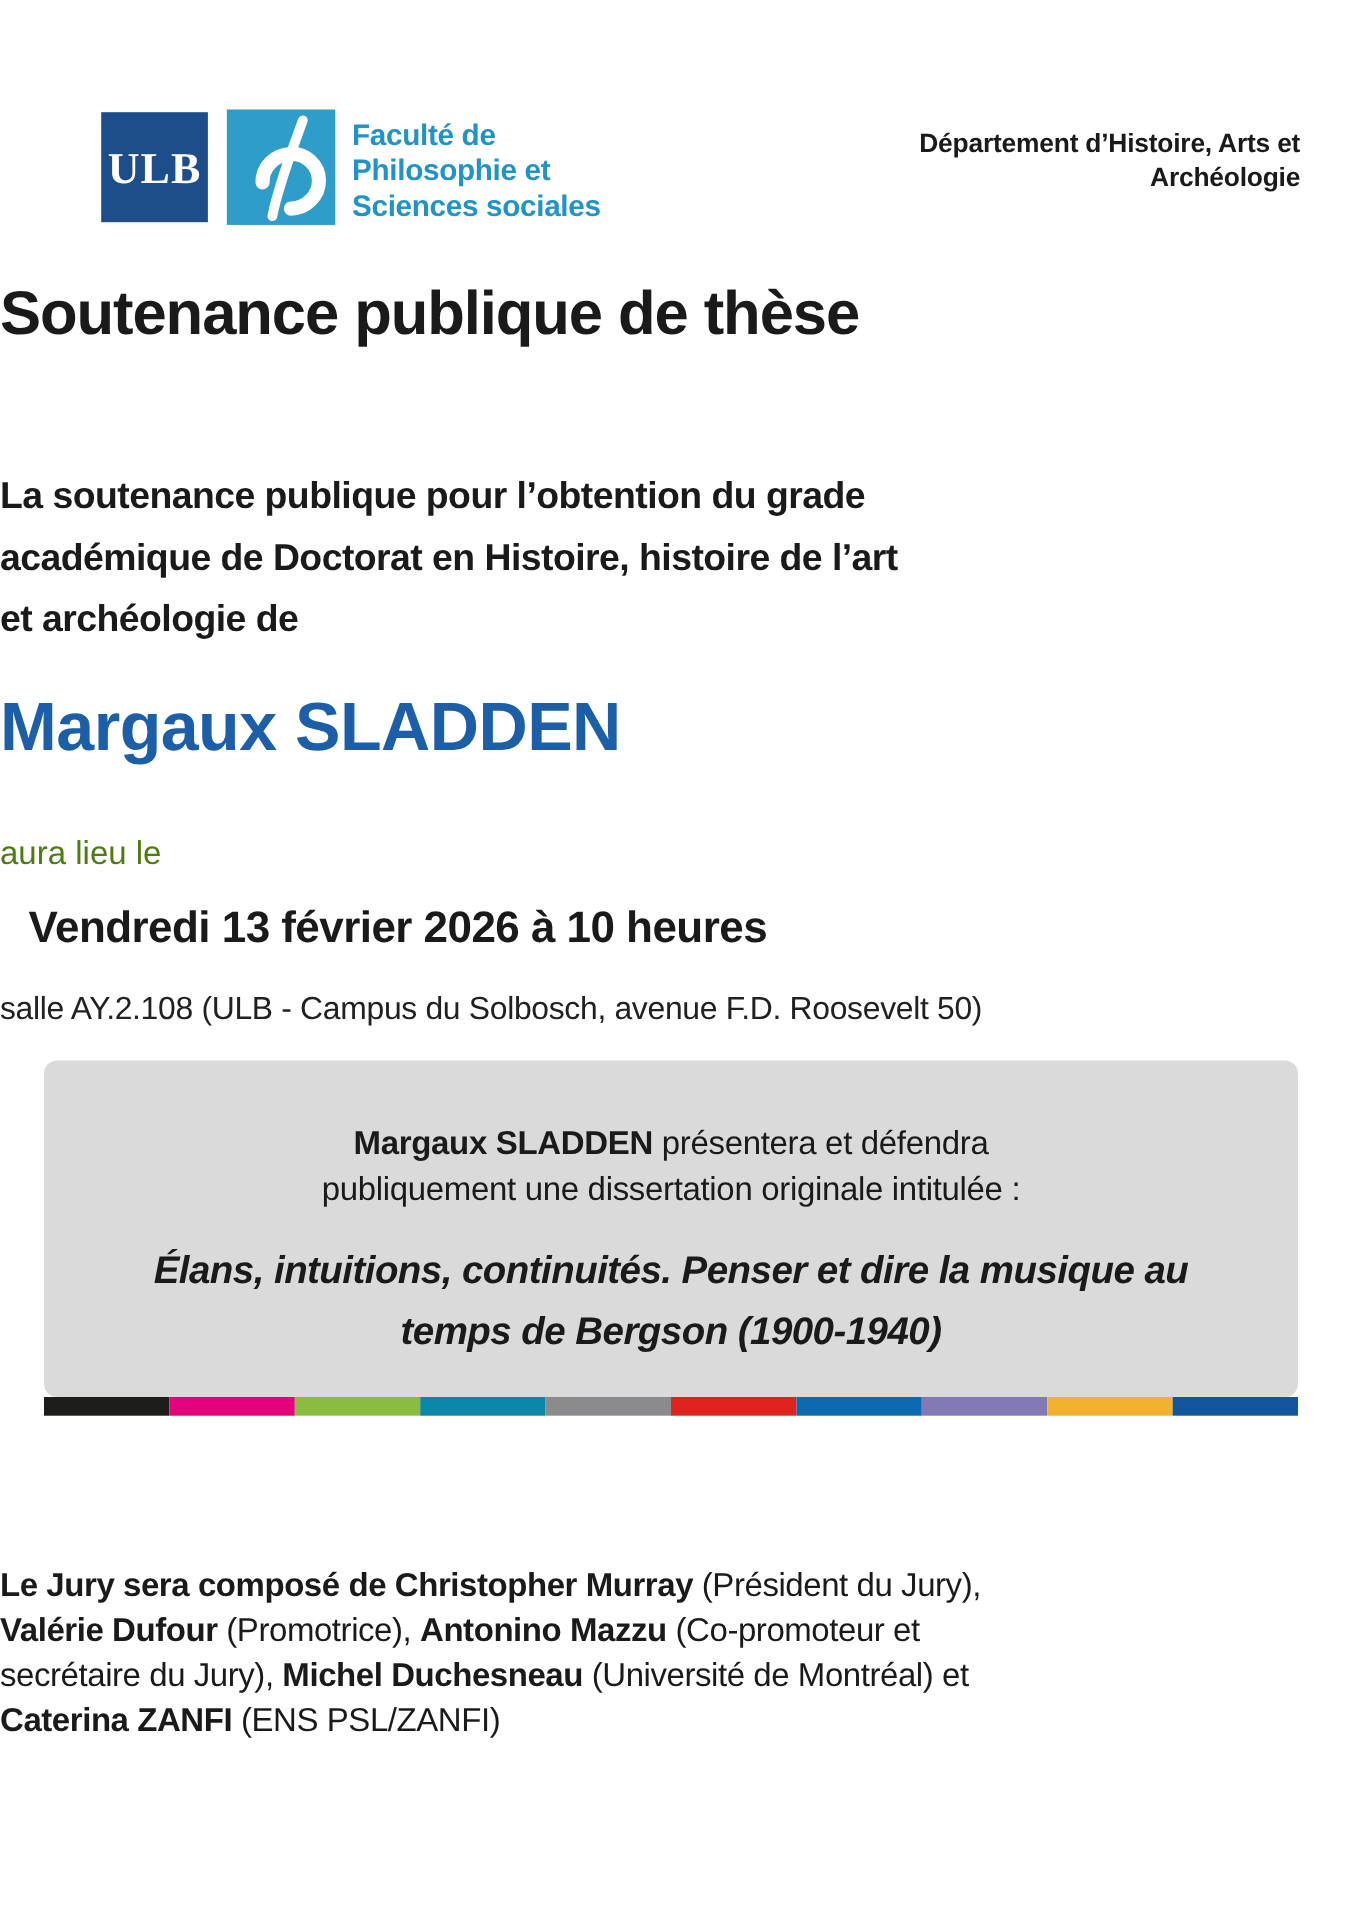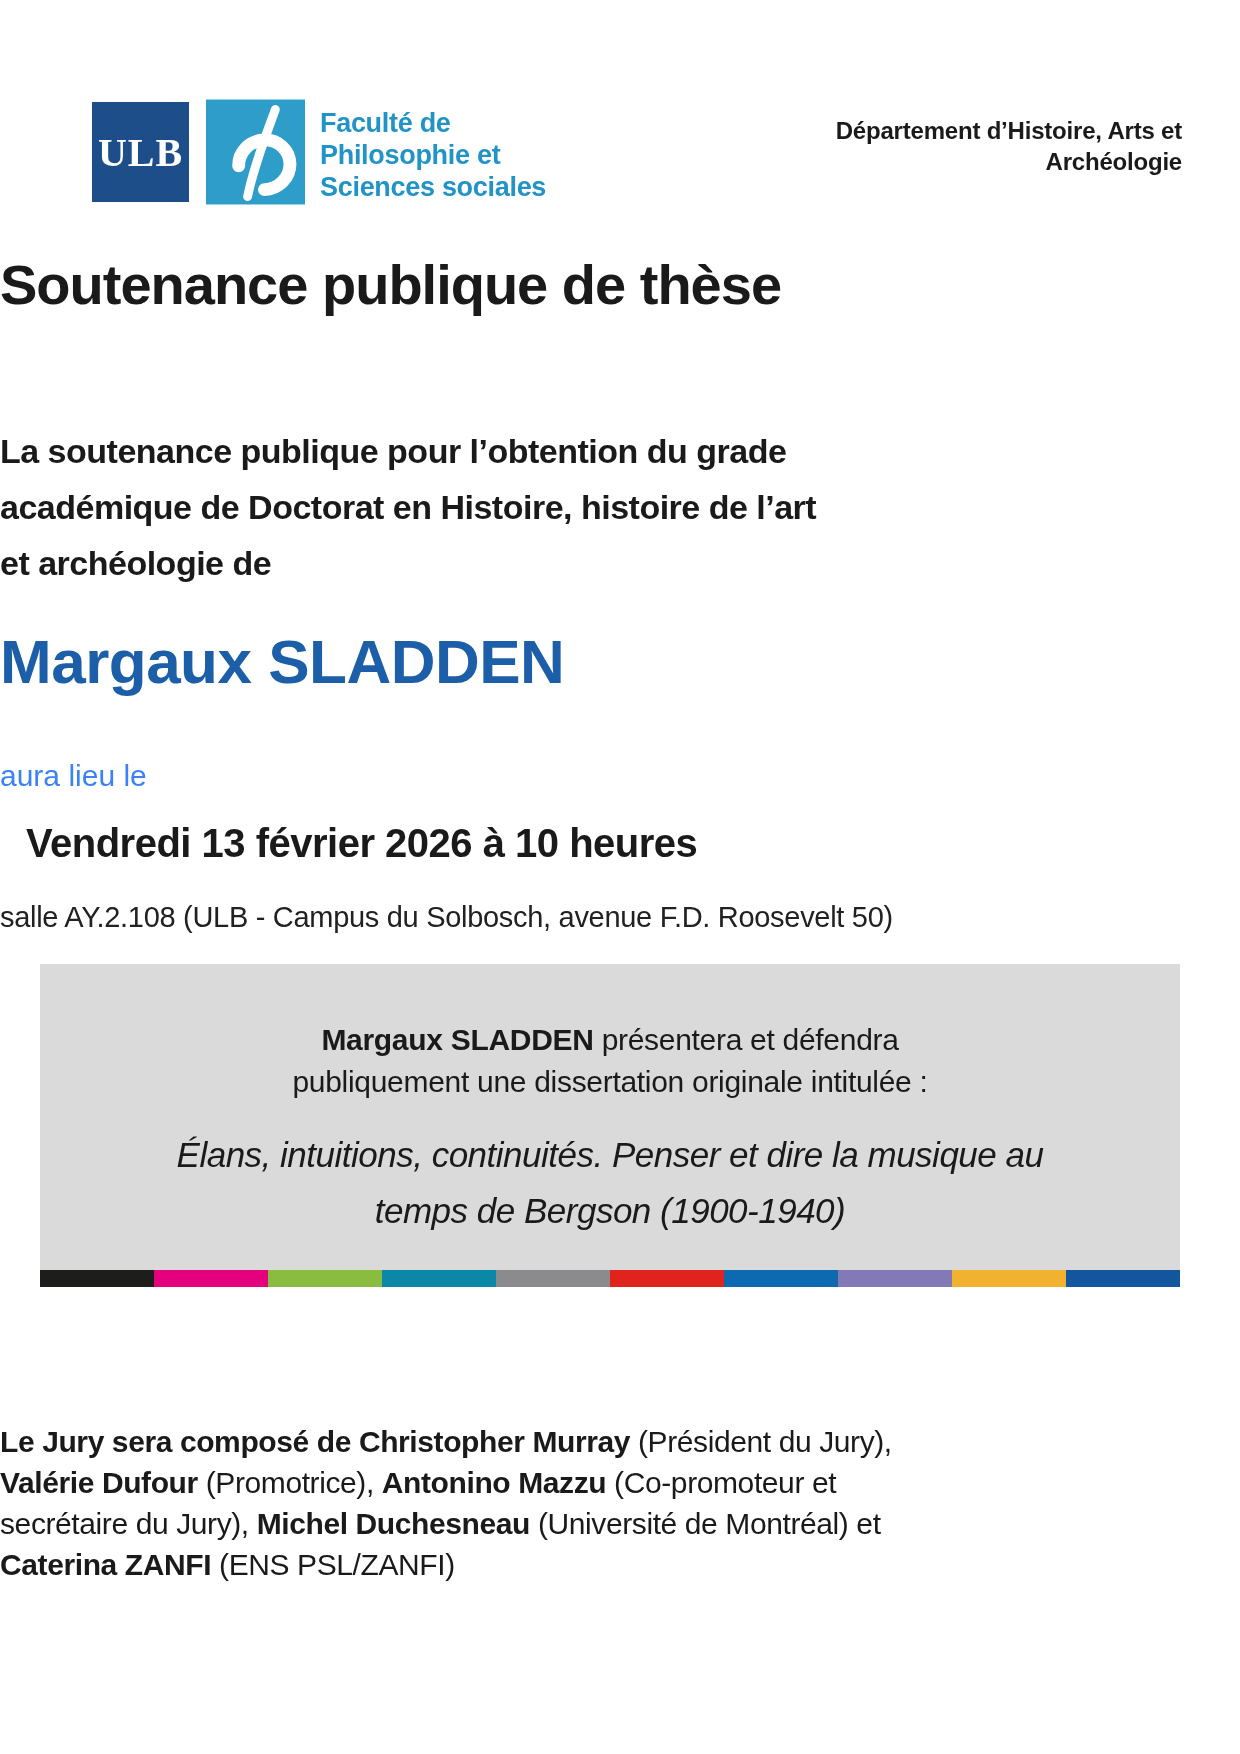--- a/index.html
+++ b/index.html
@@ -44,42 +44,43 @@
   .intro{
     margin-top:106px;
     font-size:34px;line-height:56px;font-weight:bold;letter-spacing:-0.5px;
   }
   .candidate{
     margin-top:36px;
     font-size:62px;line-height:70px;font-weight:bold;letter-spacing:-0.5px;
   }
   .aura{
     margin-top:62px;
-    font-size:30px;line-height:34px;color:#3b82f6;
+    font-size:30px;line-height:34px;color:#4d7c0f;
   }
   .datetime{
     margin-top:26px;
     font-size:40px;line-height:48px;font-weight:bold;letter-spacing:-0.5px;padding-left:26px;
   }
   .location{
     margin-top:26px;
     font-size:29px;line-height:48px;color:#212121;letter-spacing:-0.3px;
   }
   
   .graybox{
     margin:23px 0 0 40px;
     width:1140px;height:306px;
     box-sizing:border-box;
     padding:55px 24px 0;
     text-align:center;
+    border-radius:12px;
   }
   .announce{font-size:30px;line-height:42px;letter-spacing:-0.3px;}
   .thesis{
     margin-top:24px;
-    font-style:italic;font-size:35px;line-height:56px;letter-spacing:-0.5px;
+    font-style:italic;font-size:35px;line-height:56px;letter-spacing:-0.5px;font-weight:bold;
   }
   .stripe{
     margin-left:40px;width:1140px;height:17px;
     display:flex;
   }
   .stripe-seg{flex:1 1 0;height:17px;}
   
   .jury{
     margin-top:134px;
     font-size:30px;line-height:41px;letter-spacing:-0.4px;

